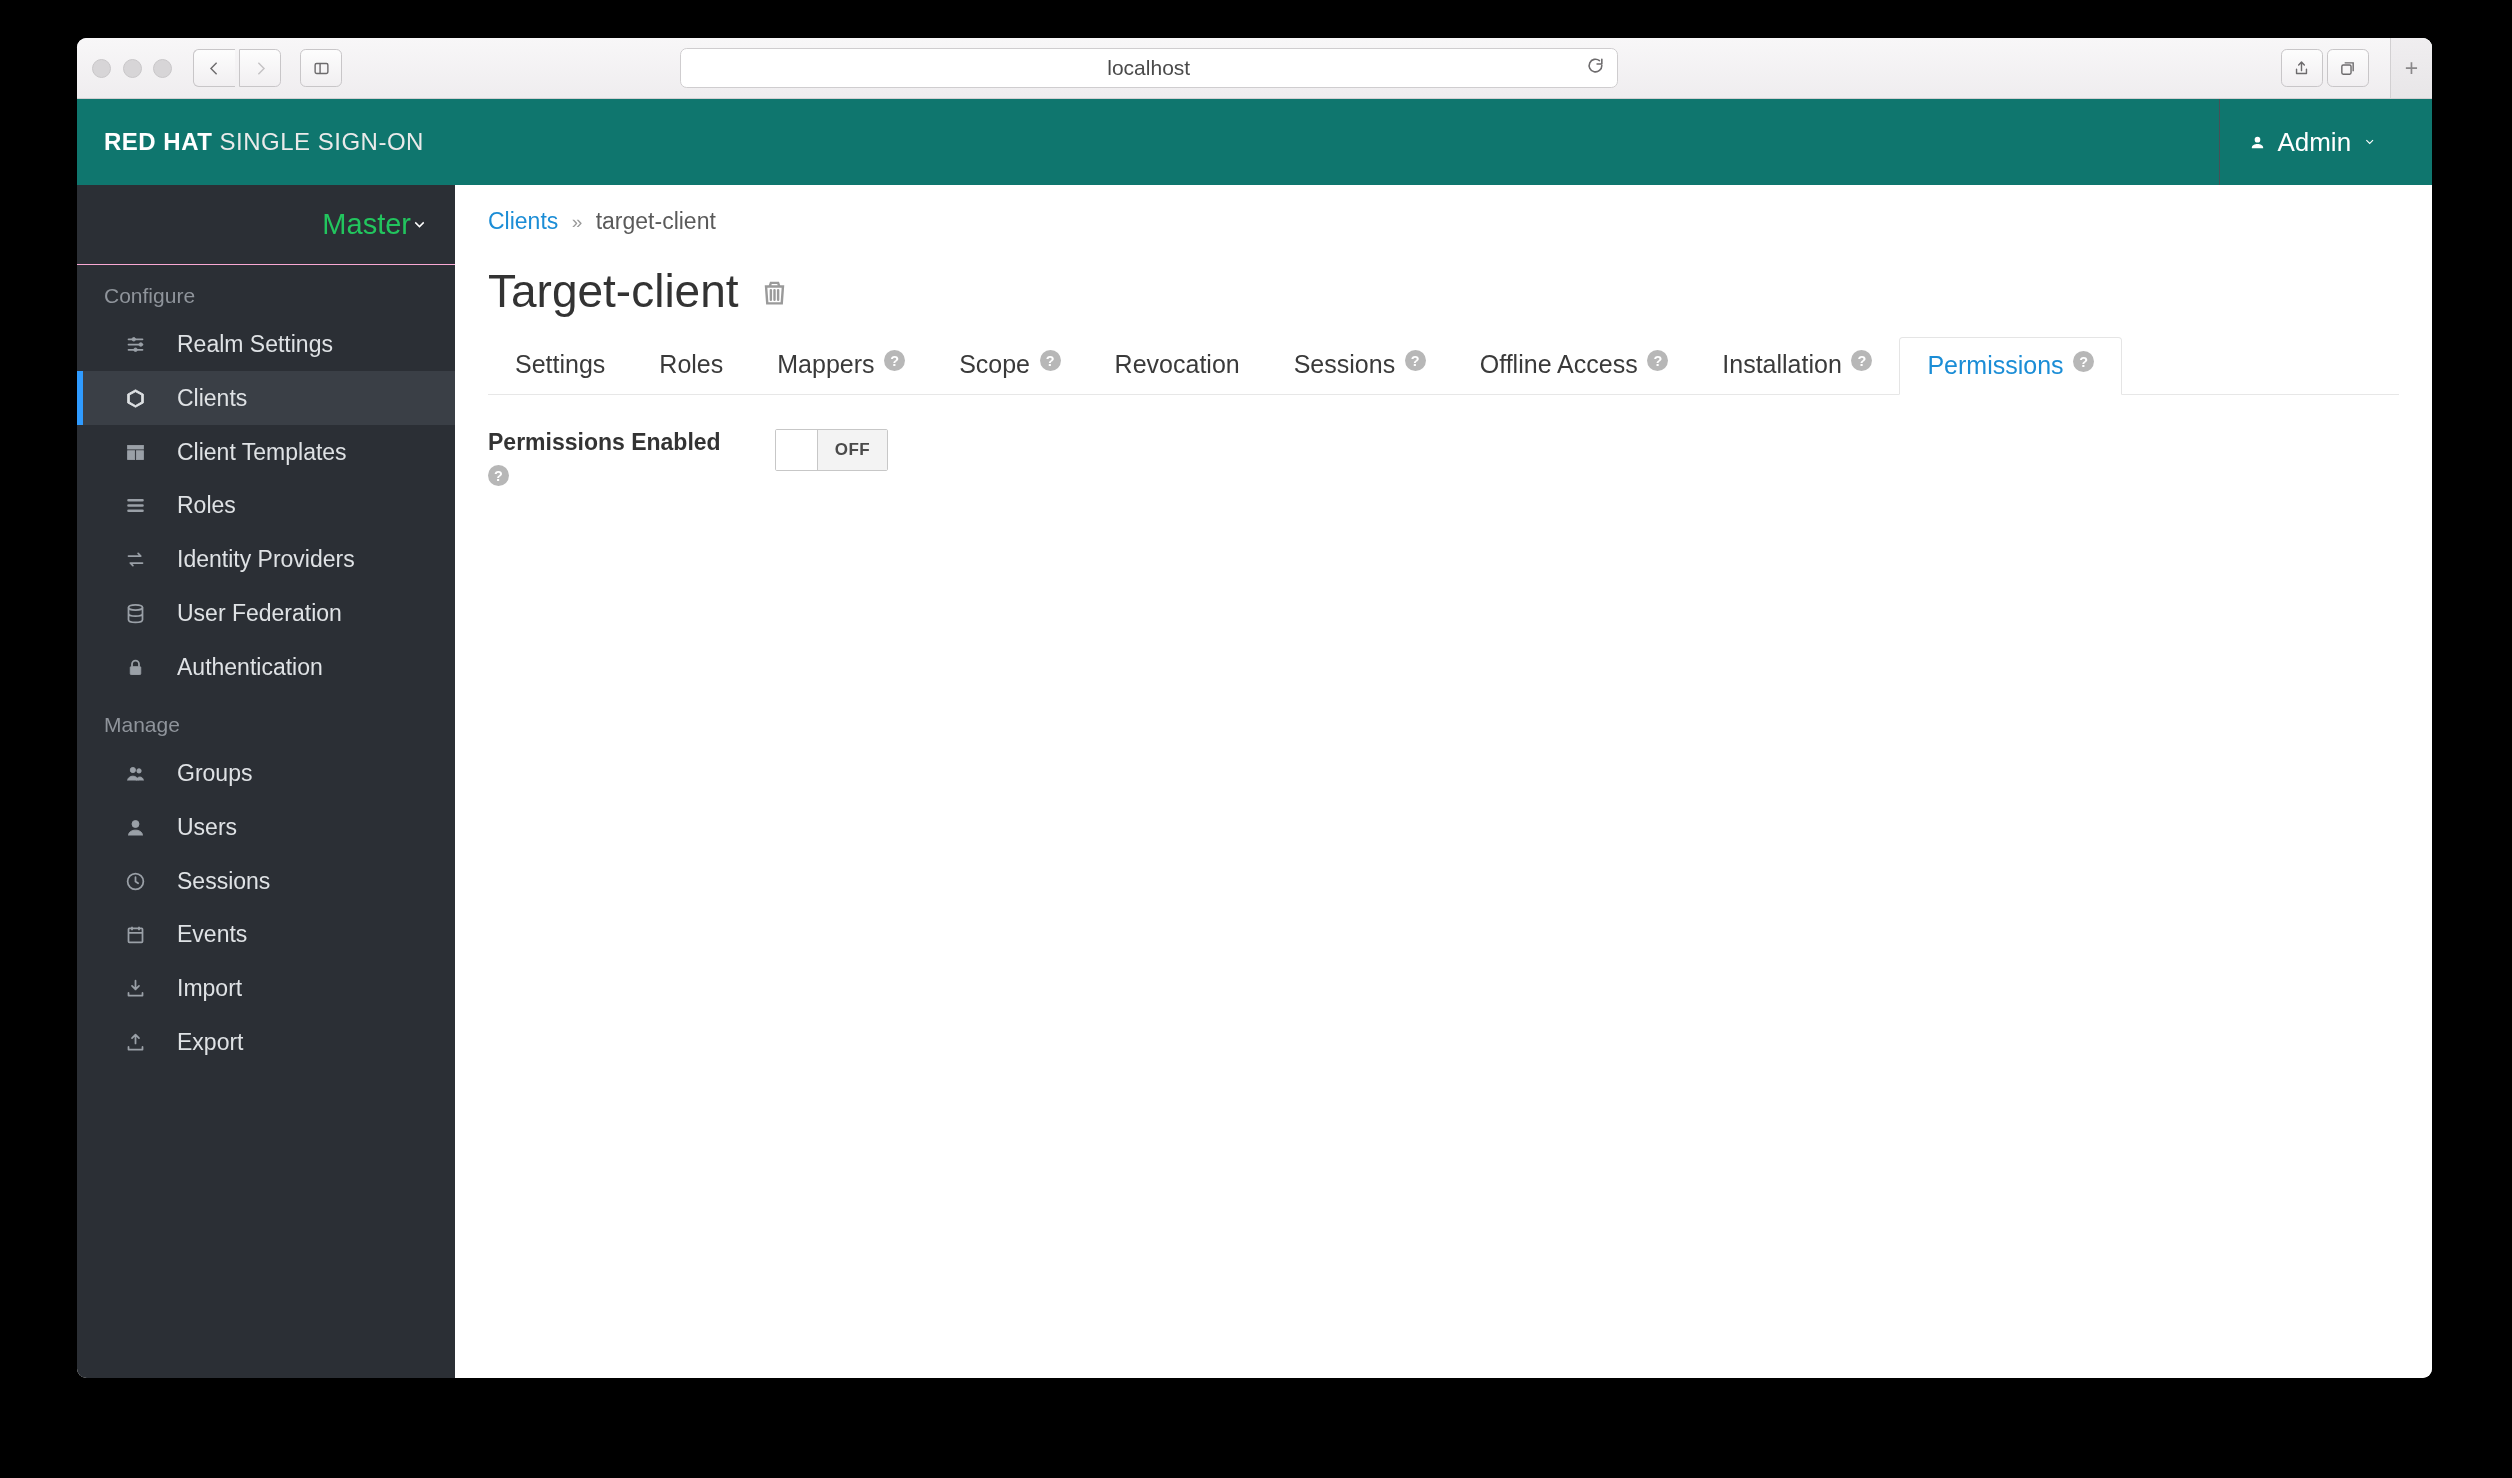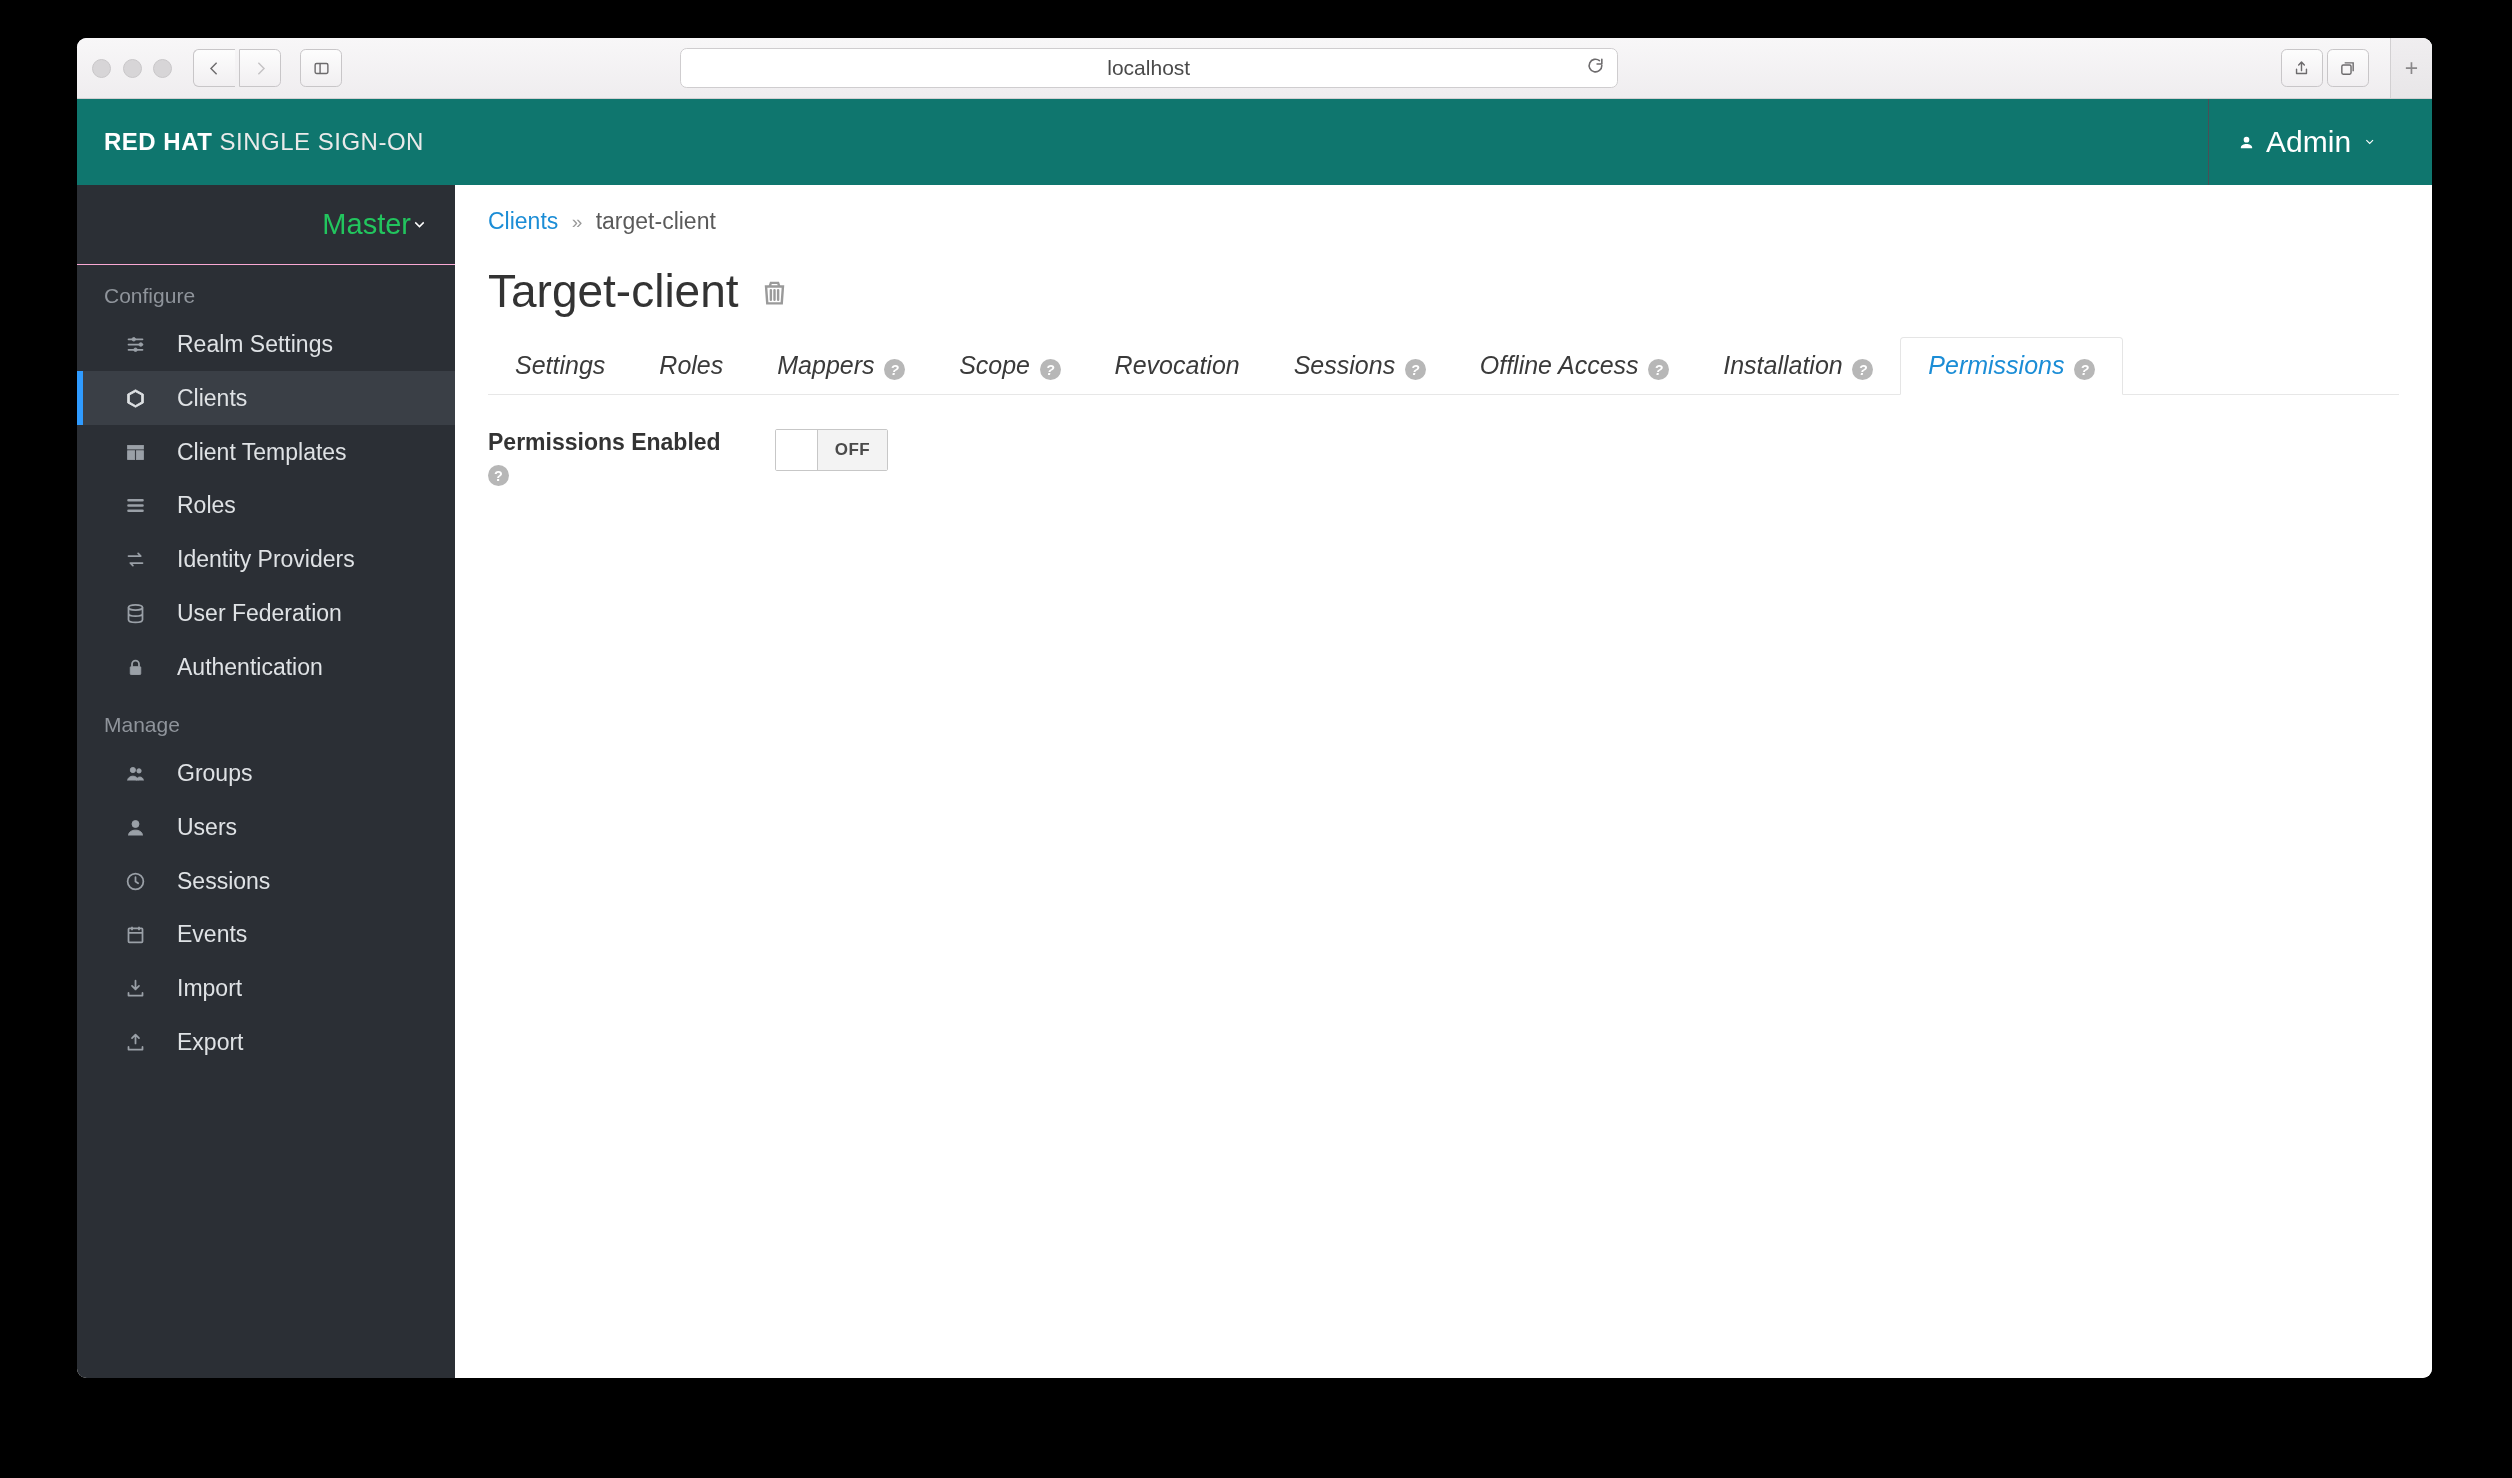--- a/index.html
+++ b/index.html
@@ -90,21 +90,21 @@
   }
   .brand { font-size: 24px; letter-spacing: 0.5px; }
   .brand b { font-weight: 700; }
   .brand span.light { font-weight: 300; color: #eaeaea; }
   .user-menu {
     margin-left: auto;
     border-left: 1px solid #4a4f56;
     height: 100%;
     display: flex; align-items: center;
     padding: 0 29px;
-    gap: 11.5px; color: #fff; font-size: 30px;
+    gap: 11.5px; color: #fff; font-size: 26px;
   }
   .user-menu svg { width: 17px; height: 17px; fill: #fff; }
 
   
   .app-body { flex: 1; display: flex; min-height: 0; }
   .sidebar {
     width: 378px;
     background: #2b2f35;
     color: #dbdde0;
     display: flex; flex-direction: column;
@@ -156,21 +156,21 @@
   }
   .page-title .trash { color: #9a9a9a; cursor: pointer; }
   .page-title .trash svg { width: 29px; height: 29px; fill: currentColor; }
 
   .tabs {
     display: flex; gap: 0; border-bottom: 1px solid #e7e7e7;
     font-size: 25px; color: #3a3a3a;
   }
   .tab {
     padding: 13.4px 27px; cursor: pointer; position: relative;
-    display: flex; align-items: flex-end; gap: 9.6px; font-style: italic;
+    display: flex; align-items: flex-start; gap: 9.6px;
   }
   .tab.active {
     color: #1b8dd6;
     border: 1px solid #e5e5e5;
     border-bottom: 1px solid #fff;
     border-radius: 3.8px 3.8px 0 0;
     margin-bottom: -1px;
     background: #fff;
   }
   .help-ic {

